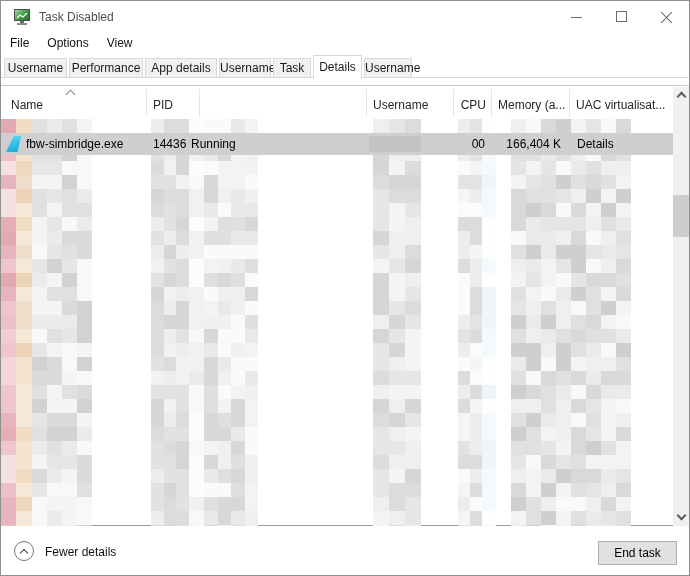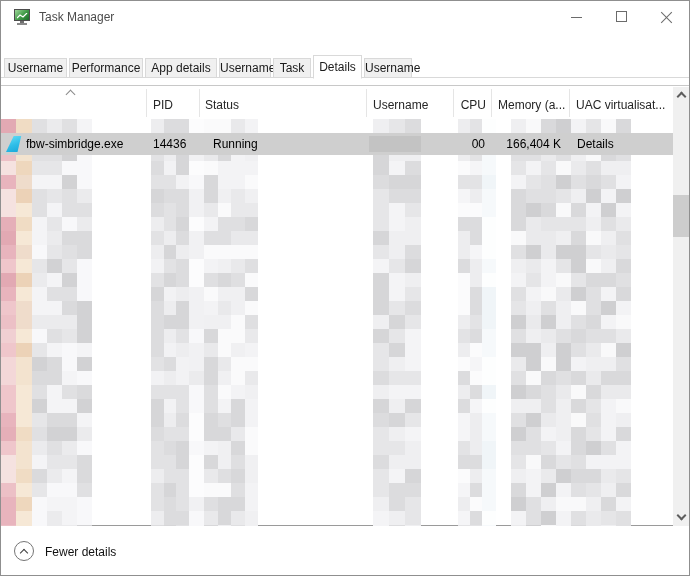--- a/index.html
+++ b/index.html
@@ -69,48 +69,53 @@
   <div class="titlebar">
     <div class="app-icon">
       <div class="monitor">
         <svg class="chartline" viewBox="0 0 11 6">
           <polyline points="0,5 3,2 6,4 10,0" fill="none" stroke="#ffffff" stroke-width="1.2"></polyline>
         </svg>
       </div>
       <div class="stand"></div>
       <div class="base"></div>
     </div>
-    <div class="title-text">Task Manager</div>
+    <div class="title-text">Task Disabled</div>
     <div class="winbtn winbtn-min">
         <div class="glyph-min"></div>
       </div>
     <div class="winbtn winbtn-max">
         <div class="glyph-max"></div>
       </div>
     <div class="winbtn winbtn-close">
         <div class="glyph-close"></div>
       </div>
   </div>
 
+  <div class="menubar">
+    <div class="menu-item">File</div>
+    <div class="menu-item">Options</div>
+    <div class="menu-item">View</div>
+  </div>
 
   <div class="tabstrip">
     <div class="tab" style="width:63px">Username</div>
     <div class="tab" style="width:74px">Performance</div>
     <div class="tab" style="width:72px">App details</div>
     <div class="tab" style="width:52px">Username</div>
     <div class="tab" style="width:38px">Task</div>
     <div class="tab active" style="width:49px">Details</div>
     <div class="tab" style="width:48px">Username</div>
   </div>
 
   <div class="listview">
     <div class="lv-header">
       <div class="sort-caret"></div>
+      <div class="hdr-label" style="left:10px;  width:130px">Name</div>
       <div class="hdr-label" style="left:152px; width:42px">PID</div>
-      <div class="hdr-label" style="left:204px; width:155px">Status</div>
       <div class="hdr-label" style="left:372px; width:75px">Username</div>
       <div class="hdr-label" style="left:452px; width:33px; text-align:right">CPU</div>
       <div class="hdr-label" style="left:497px; width:70px">Memory (a...</div>
       <div class="hdr-label" style="left:575px; width:96px">UAC virtualisat...</div>
       <div class="hdr-sep" style="left:145px"></div>
       <div class="hdr-sep" style="left:198px"></div>
       <div class="hdr-sep" style="left:365px"></div>
       <div class="hdr-sep" style="left:452px"></div>
       <div class="hdr-sep" style="left:490px"></div>
       <div class="hdr-sep" style="left:568px"></div>
@@ -957,21 +962,21 @@
           <div class="mos" style="left:570px;top:406px;width:15px;height:1px;background:#d9d9db"></div>
           <div class="mos" style="left:585px;top:406px;width:15px;height:1px;background:#eaeaec"></div>
           <div class="mos" style="left:600px;top:406px;width:15px;height:1px;background:#efeff1"></div>
           <div class="mos" style="left:615px;top:406px;width:15px;height:1px;background:#e0e0e2"></div>
         </div>
 
       <div class="sel-row">
         <div class="fbw-icon"></div>
         <div class="sel-cell" style="left:25px">fbw-simbridge.exe</div>
         <div class="sel-cell" style="left:152px">14436</div>
-        <div class="sel-cell" style="left:212px">Running</div>
+        <div class="sel-cell" style="left:190px">Running</div>
         <div class="redact-user"></div>
         <div class="sel-cell" style="left:452px; width:32px; text-align:right">00</div>
         <div class="sel-cell" style="left:490px; width:70px; text-align:right">166,404 K</div>
         <div class="sel-cell" style="left:576px">Details</div>
       </div>
     </div>
 
     <div class="scrollbar">
       <div class="sb-btn sb-up">
           <div class="chev chev-up"></div>
@@ -981,15 +986,16 @@
           <div class="chev chev-down"></div>
         </div>
     </div>
   </div>
 
   <div class="footer">
     <div class="fd-circle">
         <div class="fd-chev"></div>
       </div>
     <div class="fd-label">Fewer details</div>
+    <div class="end-task-btn">End task</div>
   </div>
 
 </div>
 
 </body></html>

